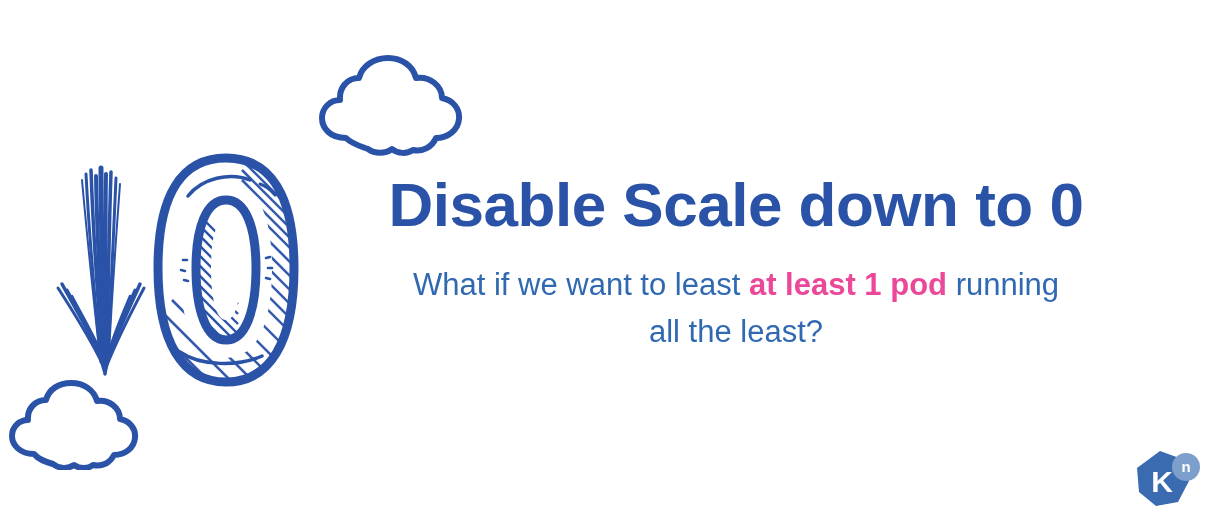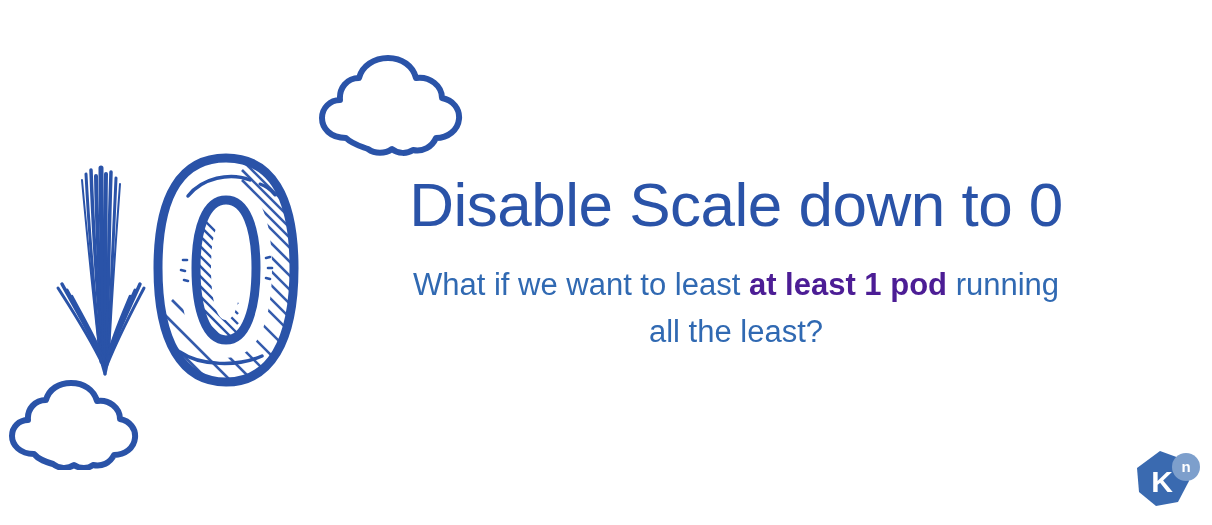--- a/index.html
+++ b/index.html
@@ -34,36 +34,36 @@
     position: absolute;
     left: 366px;
     top: 172px;
     width: 740px;
     text-align: center;
   }
   #page-title {
     margin: 0;
     font-size: 62px;
     line-height: 1.08;
-    font-weight: 400;
+    font-weight: 700;
     letter-spacing: -0.5px;
     color: #2a53a8;
     white-space: nowrap;
   }
   #subtitle {
     margin: 0;
     padding-top: 22px;
     font-size: 31px;
     line-height: 1.52;
     font-weight: 400;
     color: #3069b2;
   }
   #subtitle .em {
     font-weight: 700;
-    color: #4c1d95;
+    color: #ec4899;
   }
 
   
   #logo {
     position: absolute;
     left: 1130px;
     top: 447px;
     width: 74px;
     height: 72px;
   }

